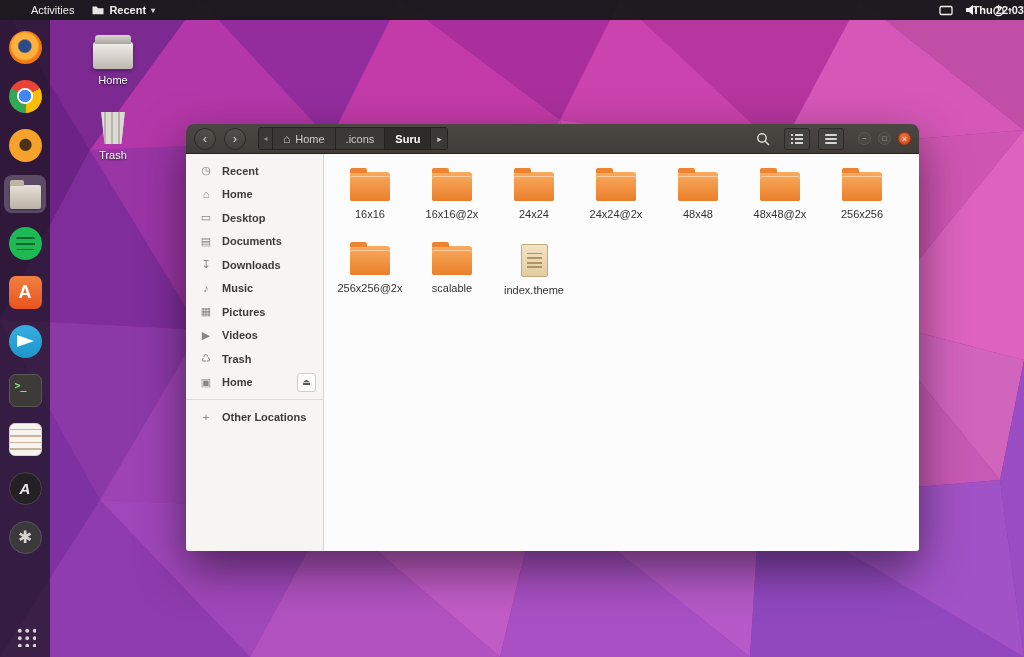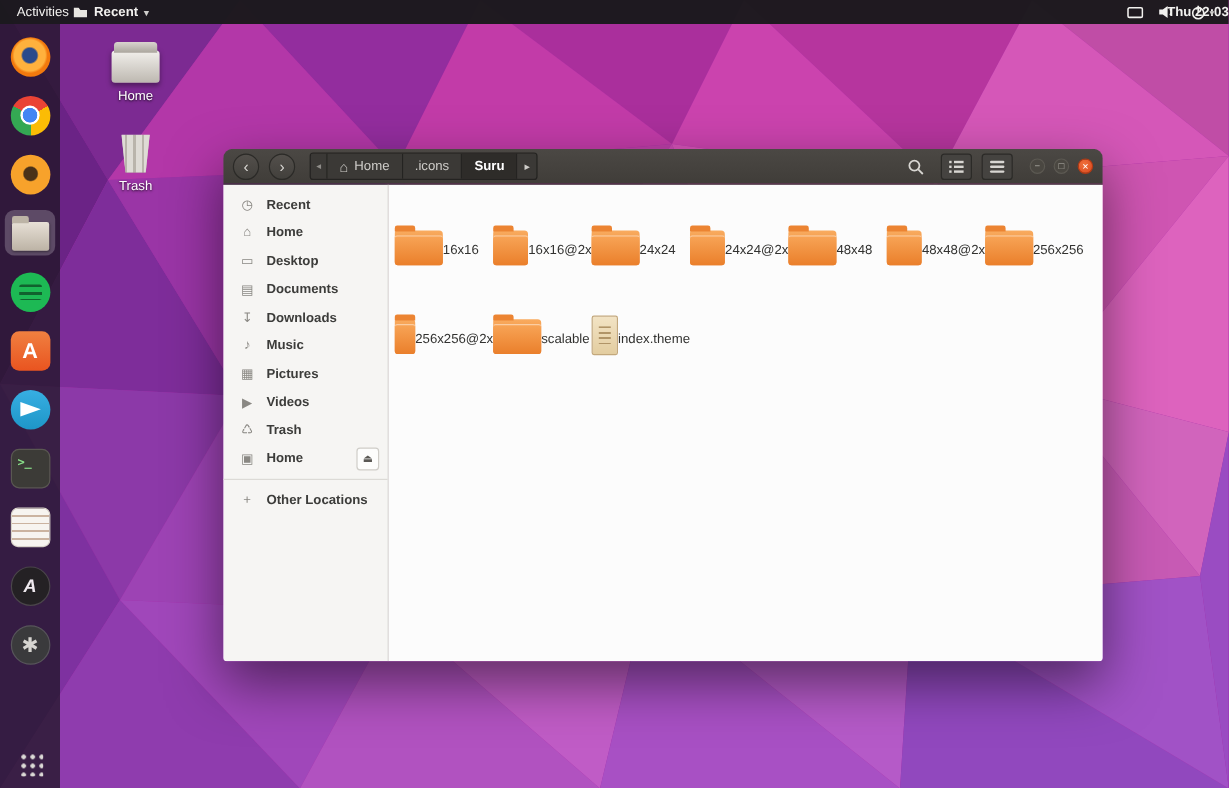--- a/index.html
+++ b/index.html
@@ -6,21 +6,21 @@
   html,body { width:1024px; height:657px; overflow:hidden; }
   body { font-family:"Liberation Sans", sans-serif; position:relative; background:#8e24aa; }
 
   
   .wallpaper { position:absolute; inset:0; z-index:0; }
   .wallpaper svg { display:block; width:100%; height:100%; }
 
   
   .topbar { position:absolute; top:0; left:0; right:0; height:20px; background:rgba(26,25,28,.97);
             display:flex; align-items:center; color:#f2f1ef; font-size:11px; z-index:50; }
-  .tb-left { display:flex; align-items:center; padding-left:10px; }
+  .tb-left { display:flex; align-items:center; gap:14px; padding-left:27px; }
   .tb-activities { padding:2px 4px; }
   .tb-appmenu { display:flex; align-items:center; gap:5px; font-weight:700; }
   .tb-caret { font-size:8px; color:#cfcecc; }
   .tb-clock { position:absolute; left:10px; right:0; text-align:right; font-weight:700; pointer-events:none; }
   .tb-right { margin-left:auto; display:flex; align-items:center; gap:12px; padding-right:12px; z-index:2; }
   .tb-ic { display:flex; align-items:center; gap:3px; }
 
   
   .dock { position:absolute; top:20px; left:0; bottom:0; width:50px; background:rgba(25,21,30,.72);
           display:flex; flex-direction:column; align-items:center; padding-top:8px; gap:11px; z-index:40; }
@@ -86,21 +86,21 @@
   .win-body { flex:1; display:flex; min-height:0; }
   .sidebar { width:138px; flex:0 0 138px; background:#f6f5f3; border-right:1px solid #d8d6d2; padding-top:5px; font-size:11px; color:#3c3c3a; }
   .sb-item { height:23.5px; display:flex; align-items:center; padding:0 8px 0 13px; gap:9px; position:relative; }
   .sb-ic { width:14px; text-align:center; color:#8a8883; font-size:11px; flex:0 0 14px; }
   .sb-label { white-space:nowrap;font-weight:bold; }
   .sb-sep { height:1px; background:#dcdad6; margin:5px 0; }
   .eject-btn { position:absolute; right:7px; top:2px; width:19px; height:19px; background:#fdfdfc; border:1px solid #cfcdc8; border-radius:3px;
                font-size:9px; color:#5a5854; display:flex; align-items:center; justify-content:center; }
 
   .files-pane { flex:1; background:#fcfcfc; padding:12px 0 0 5px; display:flex; flex-wrap:wrap; align-content:flex-start; }
-  .file-item { width:82px; height:74px; display:flex; flex-direction:row; align-items:center; justify-content:flex-start; padding-top:6px; }
+  .file-item { width:82px; height:74px; display:flex; flex-direction:column; align-items:center; justify-content:flex-start; padding-top:6px; }
   .folder { width:40px; height:29px; border-radius:2px 3px 3px 3px; position:relative;
             background:linear-gradient(180deg,#f9ac60 0%, #ef8c3a 55%, #e87c2b 100%); }
   .folder::before { content:""; position:absolute; top:-4px; left:0; width:17px; height:5px; border-radius:2px 2px 0 0; background:#ec8432; }
   .folder::after { content:""; position:absolute; left:0; right:0; top:4px; bottom:0; border-radius:2px;
             background:linear-gradient(180deg,#f8a557 0%, #ea7f2b 100%); box-shadow:inset 0 1px 0 rgba(255,255,255,.45); }
   .themefile { width:27px; height:33px; margin-top:-2px; border:1px solid #c3a87c; border-radius:2px;
             background:linear-gradient(180deg,#f2e3c4,#e3cda0); position:relative; }
   .themefile::after { content:""; position:absolute; left:5px; right:5px; top:8px; height:17px;
             background:repeating-linear-gradient(180deg,#b09467 0 1.5px, transparent 1.5px 4.5px); }
   .file-label { margin-top:7px; font-size:11px; color:#323230; text-align:center; line-height:1.1; }

